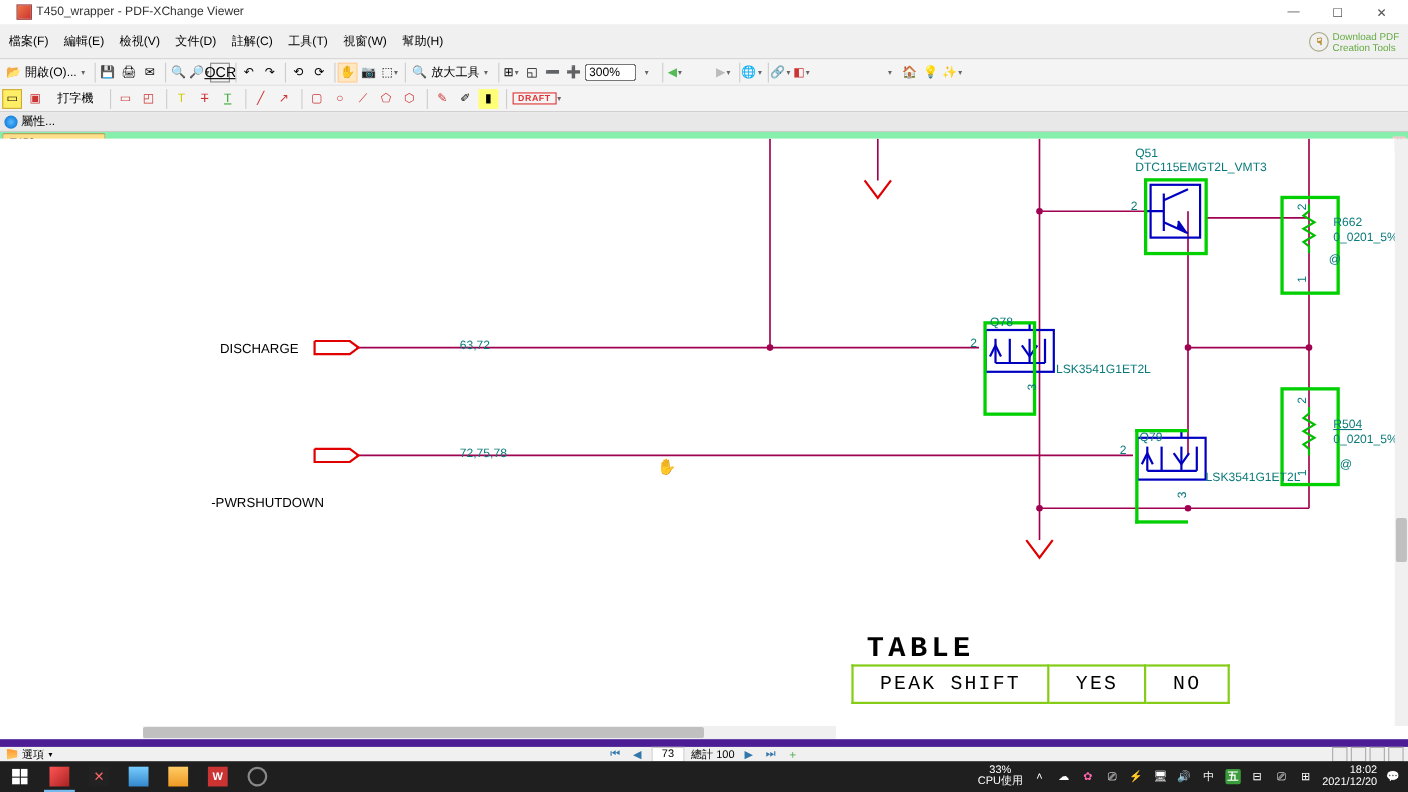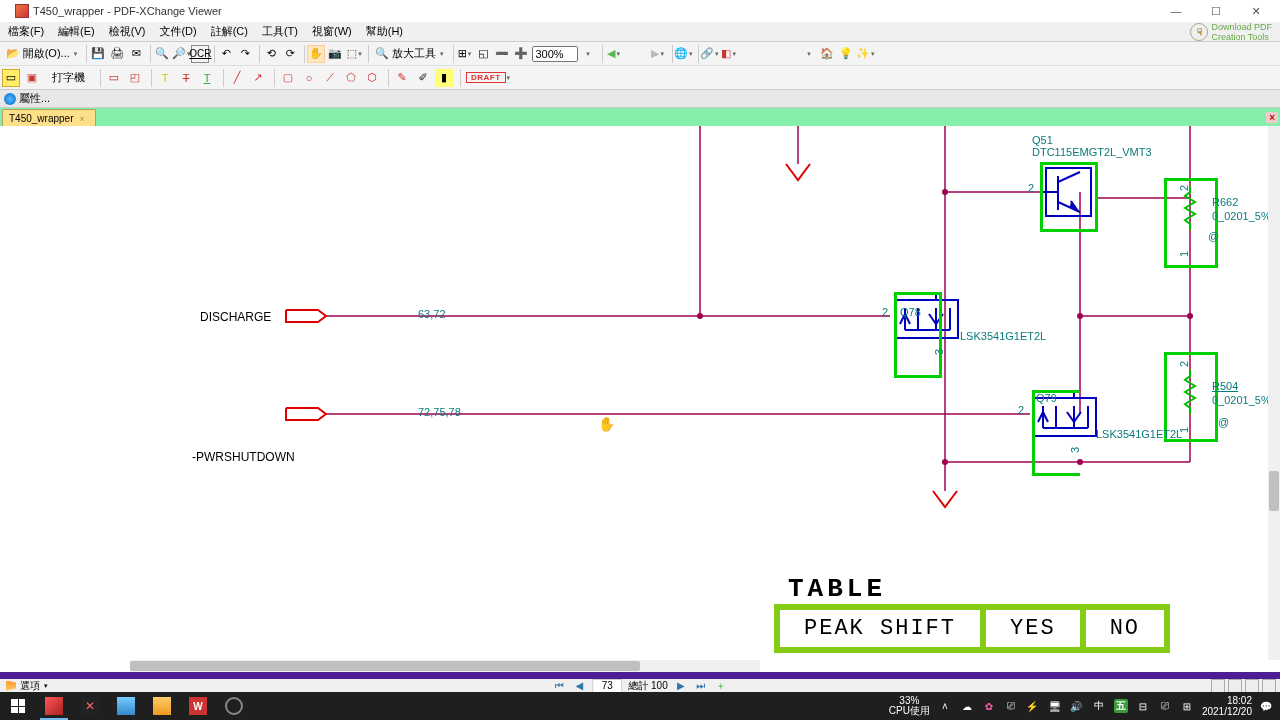--- a/index.html
+++ b/index.html
@@ -3,21 +3,21 @@
 <meta charset="utf-8">
 <style>
 * { box-sizing: border-box; margin: 0; padding: 0; }
 body { font-family: "Microsoft JhengHei", "Segoe UI", Tahoma, sans-serif; font-size: 11px; background: #fff; overflow: hidden; width: 1280px; height: 720px; position: relative; }
 .titlebar { height: 22px; background: #fff; display: flex; align-items: center; padding: 0 4px; justify-content: space-between; margin-left: 11px; }
 .titlebar-left { display:flex; align-items:center; gap:4px;}
 .title-icon { width:14px; height:14px; background: linear-gradient(135deg,#e74,#c33); border:1px solid #933;}
 .titlebar .title { font-size: 11px; color:#333;}
 .winbtns { display: flex; gap:0; }
 .winbtn { width: 40px; height: 20px; display:flex; align-items:center; justify-content:center; color:#555; cursor:pointer;}
-.menubar { height: 20px; background: #f0f0f0; display:flex; align-items:center; padding: 0 2px; border-bottom:1px solid #ccc; justify-content:space-between;}
+.menubar { height: 32px; background: #f0f0f0; display:flex; align-items:center; padding: 0 2px; border-bottom:1px solid #ccc; justify-content:space-between;}
 .menus { display:flex; gap:2px;}
 .menu { padding: 2px 6px; cursor:pointer; }
 .pdf-tools-badge { display:flex; align-items:center; gap:3px; font-size:9px; color:#6a4; padding-right:6px;}
 .pdf-tools-badge .ico { width:18px;height:18px;border:1px solid #aa8; border-radius:50%; display:flex;align-items:center;justify-content:center; color:#a70; font-weight:bold;}
 .toolbar { height: 24px; background: #f4f4f4; border-bottom:1px solid #ddd; display:flex; align-items:center; padding:0 2px; gap:1px;}
 .toolbar2 { height: 24px; background: #f4f4f4; border-bottom:1px solid #ccc; display:flex; align-items:center; padding:0 2px; gap:3px;}
 .tbtn { width:18px; height:18px; display:flex; align-items:center; justify-content:center; cursor:pointer; border:1px solid transparent; font-size:11px;}
 .tbtn.active { border:1px solid #fc9; background:#ffe8c0;}
 .tsep { width:4px; height:18px; border-right:1px solid #ccc; margin:0 1px;}
 .tlabel { padding:0 3px; cursor:pointer;}
@@ -57,21 +57,21 @@
 
 
 .schem { position:relative; width:100%; height:100%; font-family: Arial, sans-serif; }
 svg { position:absolute; top:0; left:0; }
 .sch-text { position:absolute; font-size:12px; color:#000; white-space:nowrap; }
 .sch-text.teal { color:#0a7a7a; }
 .sch-text.small{ font-size:11px;}
 .comp-box { position:absolute; border:3px solid #00d000; background:transparent;}
 .tablebox { position:absolute; }
 .tablebox table { border-collapse:collapse; font-family: "Courier New", monospace; }
-.tablebox td { border:6px solid #84cc16; padding:6px 24px; font-size:22px; letter-spacing:2px;}
+.tablebox td { border:2px solid #84cc16; padding:6px 24px; font-size:18px; letter-spacing:2px;}
 .tablebox .title { font-size:26px; font-family:"Courier New",monospace; letter-spacing:4px; padding-left:14px;font-weight:bold;}
 .cursor-hand { position:absolute; font-size:14px; color:#333; }
 .pos-readout { position:absolute; left:2px; bottom:32px; font-size:10px; background:#f0f0f0; padding:0 2px;}
 .tray-cpu { text-align:center; line-height:10px; }
 </style>
 </head>
 <body>
 
 <div class="titlebar">
   <div class="titlebar-left">
@@ -110,21 +110,21 @@
     <span style="color:#e90">📂</span>
       <span class="tlabel">開啟(O)...</span>
   </div>
   <div class="tsep"></div>
   <div class="tbtn">💾</div>
   <div class="tbtn">🖨</div>
   <div class="tbtn">✉</div>
   <div class="tsep"></div>
   <div class="tbtn">🔍</div>
   <div class="tbtn tdrop">🔎</div>
-  <div class="tbtn" style="font-size:10px;border:1px solid #888;text-decoration:underline;">OCR</div>
+  <div class="tbtn" style="font-size:13px;border:1px solid #888;text-decoration:underline;">OCR</div>
   <div class="tsep"></div>
   <div class="tbtn">↶</div>
   <div class="tbtn">↷</div>
   <div class="tsep"></div>
   <div class="tbtn">⟲</div>
   <div class="tbtn">⟳</div>
   <div class="tsep"></div>
   <div class="tbtn active">✋</div>
   <div class="tbtn">📷</div>
   <div class="tbtn tdrop">⬚</div>
@@ -284,21 +284,21 @@
     <div class="comp-box" style="left:1164px; top:52px; width:54px; height:90px;"></div>
     <div class="comp-box" style="left:1164px; top:226px; width:54px; height:90px;"></div>
 
     <div class="sch-text" style="left:200px; top:184px;">DISCHARGE</div>
     <div class="sch-text teal small" style="left:418px; top:182px;">63,72</div>
     <div class="sch-text" style="left:192px; top:282px;margin-top:42px;">-PWRSHUTDOWN</div>
     <div class="sch-text teal small" style="left:418px; top:280px;">72,75,78</div>
 
     <div class="sch-text teal small" style="left:1032px; top:8px;">Q51</div>
     <div class="sch-text teal small" style="left:1032px; top:20px;">DTC115EMGT2L_VMT3</div>
-    <div class="sch-text teal small" style="left:900px; top:180px;">Q78</div>
+    <div class="sch-text teal small" style="left:900px; top:161px;">Q78</div>
     <div class="sch-text teal small" style="left:960px; top:204px;">LSK3541G1ET2L</div>
     <div class="sch-text teal small" style="left:1036px; top:266px;">Q79</div>
     <div class="sch-text teal small" style="left:1096px; top:302px;">LSK3541G1ET2L</div>
 
     <div class="sch-text teal small" style="left:1212px; top:70px;">R662</div>
     <div class="sch-text teal small" style="left:1212px; top:84px;">0_0201_5%</div>
     <div class="sch-text teal small" style="left:1208px; top:104px;">@</div>
     <div class="sch-text teal small" style="left:1212px; top:254px;text-decoration:underline;">R504</div>
     <div class="sch-text teal small" style="left:1212px; top:268px;">0_0201_5%</div>
     <div class="sch-text teal small" style="left:1218px; top:290px;">@</div>

